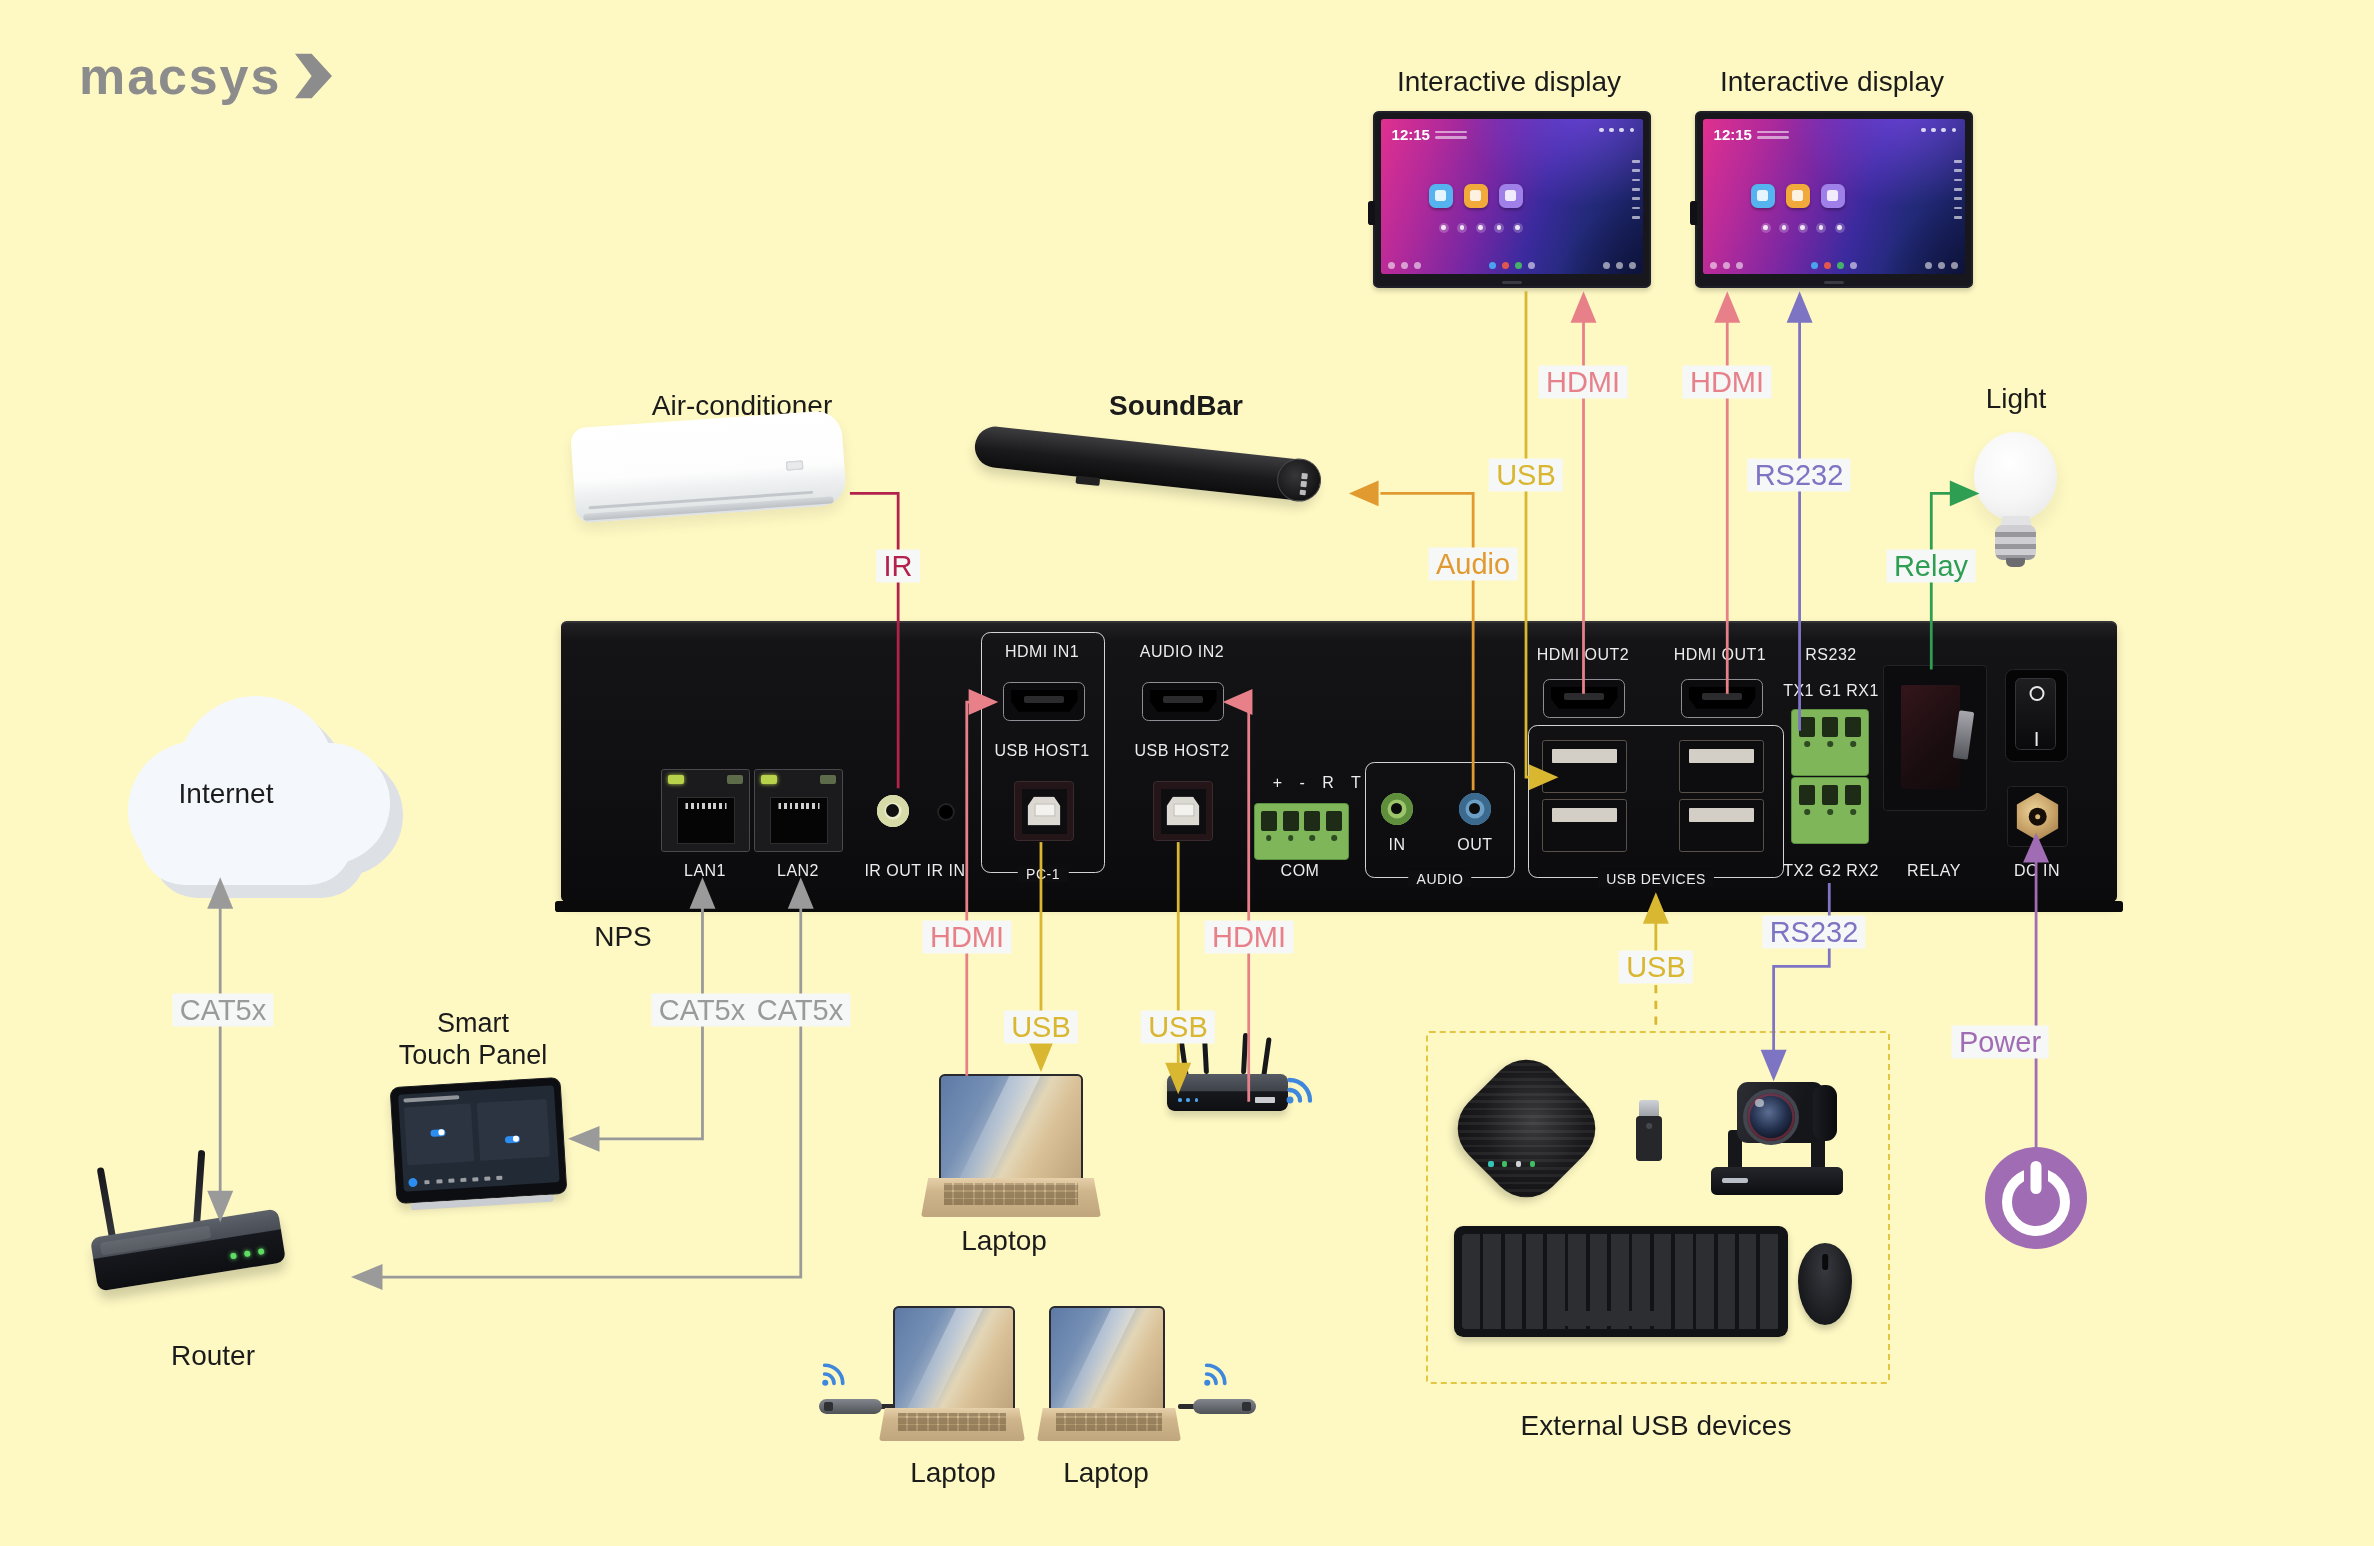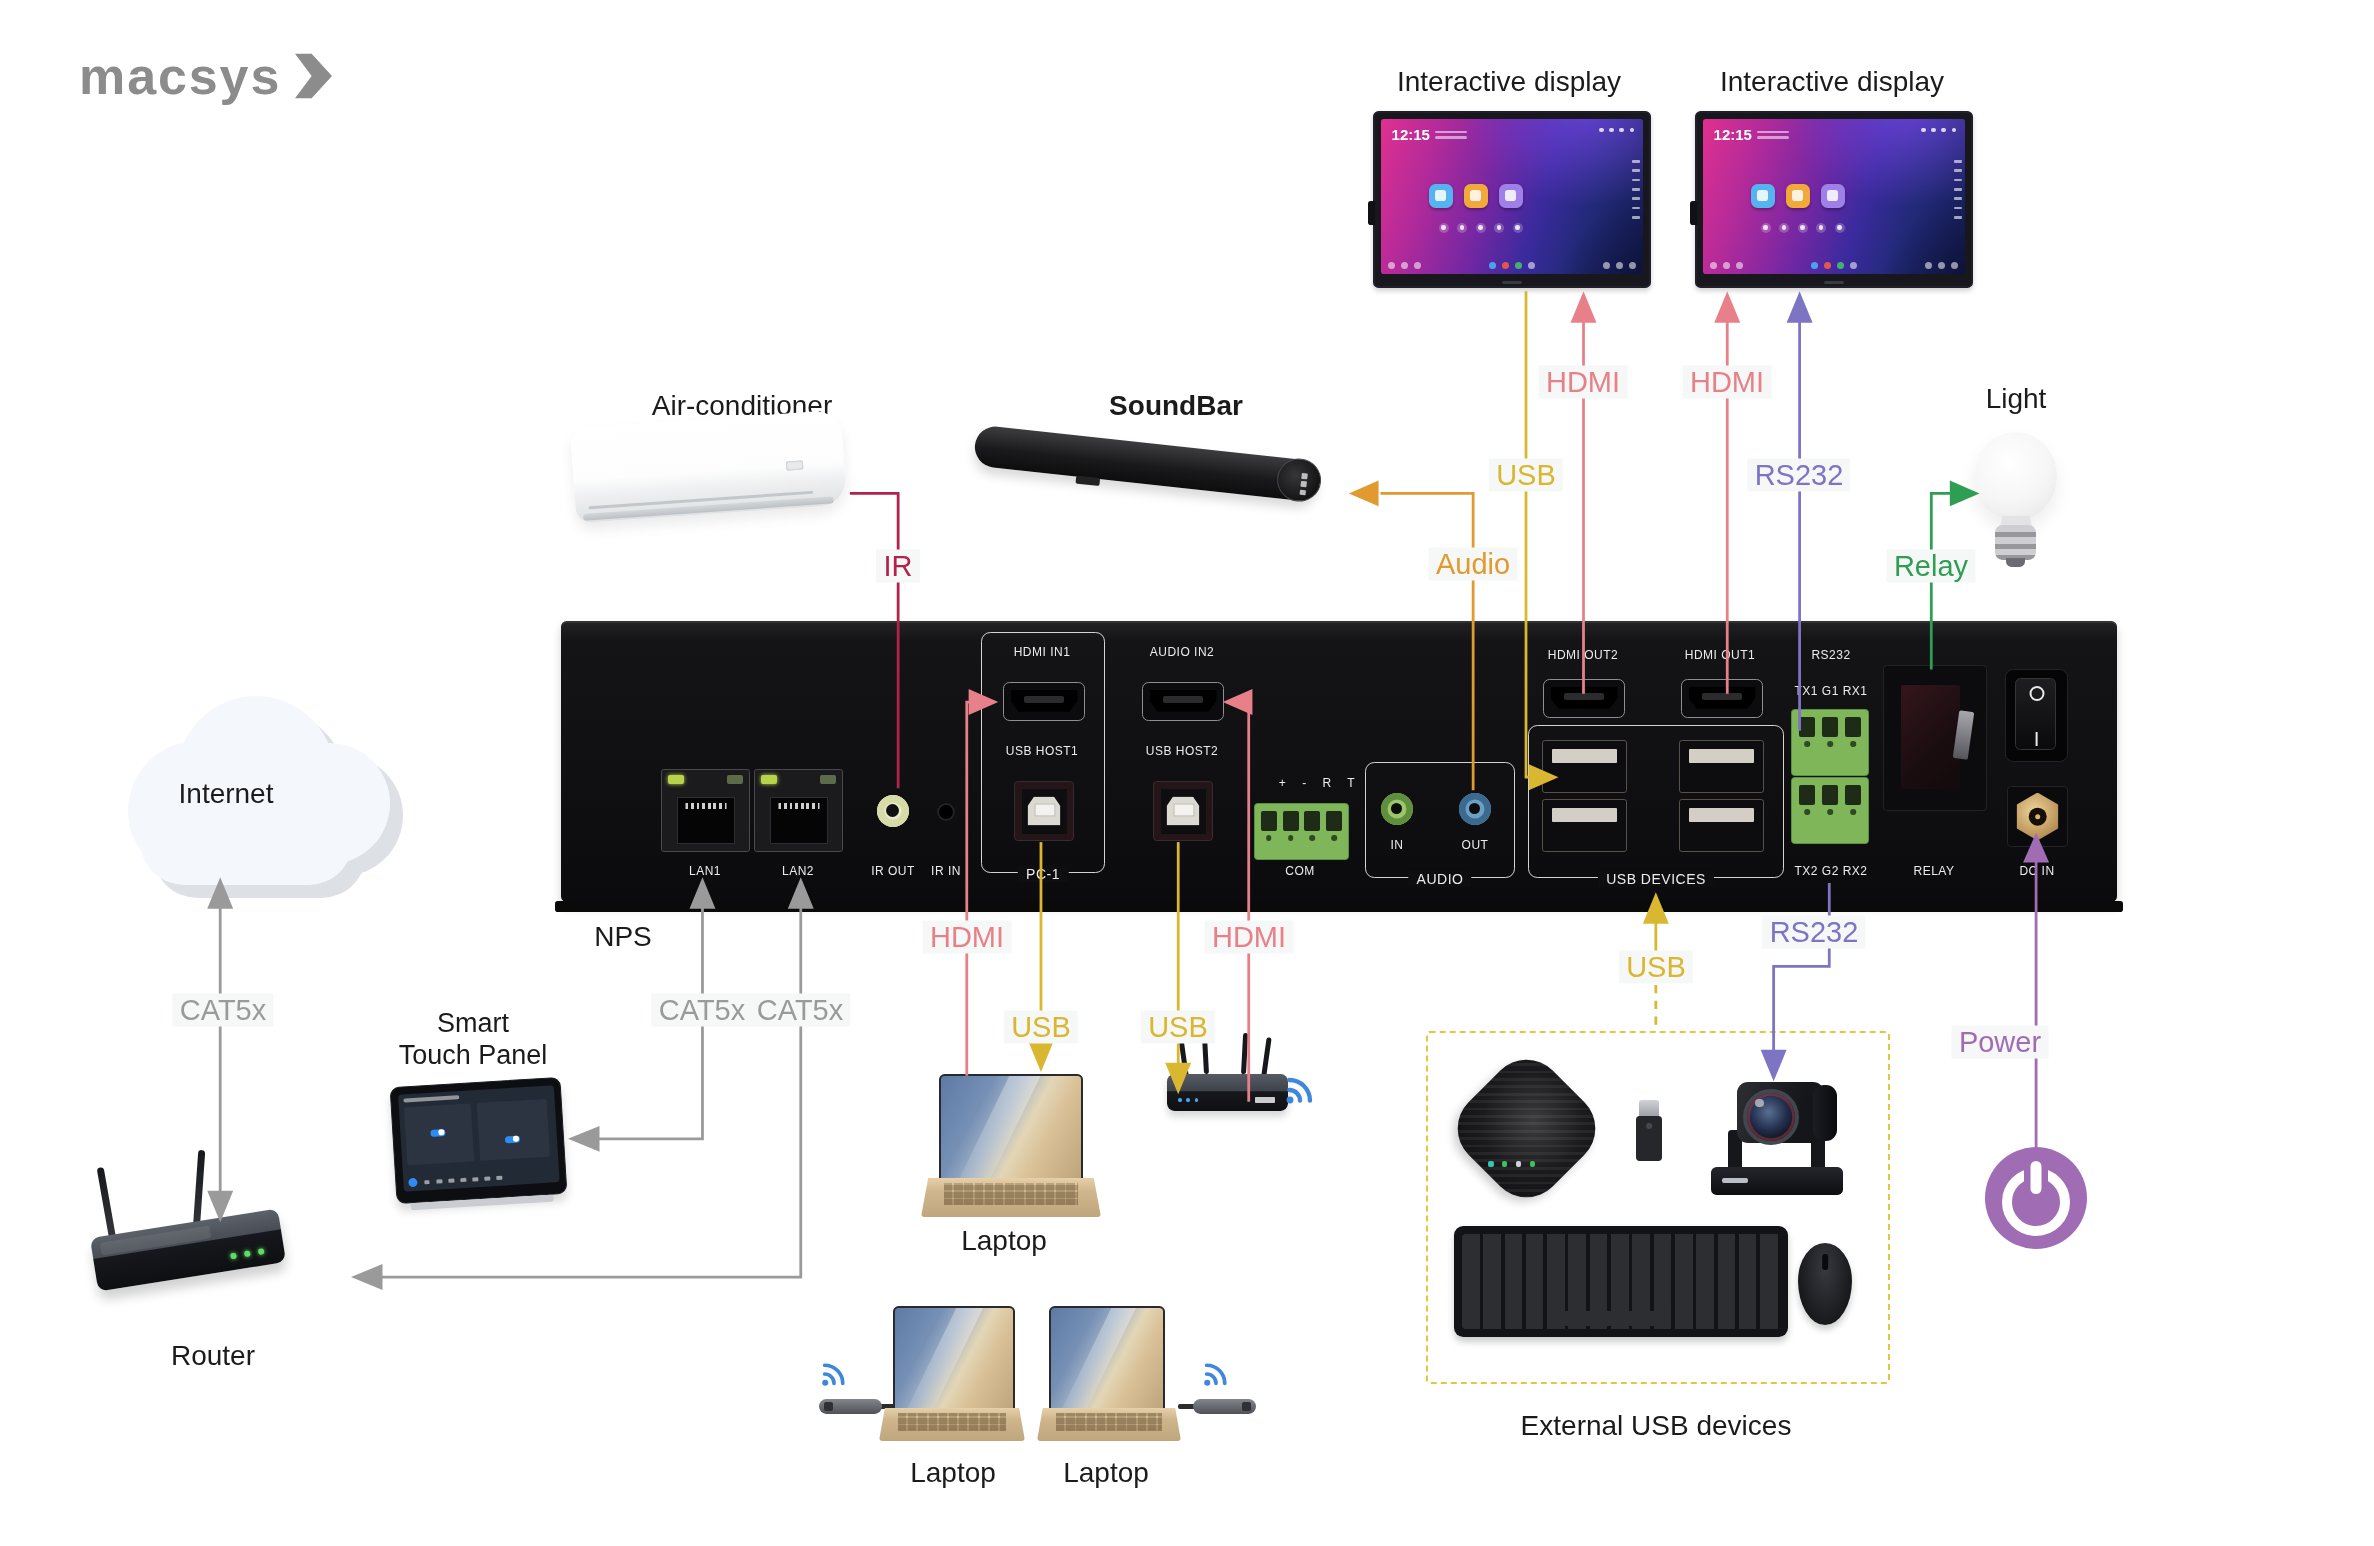--- a/index.html
+++ b/index.html
@@ -1,16 +1,16 @@
 <!DOCTYPE html>
 <html style="font-size:15px"><head>
 <meta charset="utf-8">
 <style>
   html,body{margin:0;padding:0;background:#e9eaea;}
-  #canvas{position:relative;width:2375px;height:1546px;background:#ffffff;overflow:hidden;
+  #canvas{position:relative;width:2375px;height:1546px;background:#fef9c3;overflow:hidden;
           font-family:"Liberation Sans","DejaVu Sans",sans-serif;}
   .abs{position:absolute;}
   
   .lbl{position:absolute;transform:translate(-50%,-50%);white-space:nowrap;}
   .title{font-size:28px;color:#1b1b1b;}
   .clbl{font-size:29px;background:#f6f7f7;padding:0 7.4px;z-index:40;}
   .t-hdmi{color:#e8808a}.t-usb{color:#d9b730}.t-audio{color:#e09a2f}.t-ir{color:#b3224d}
   .t-rs232{color:#7d74c4}.t-relay{color:#2e9e53}.t-power{color:#a06cb4}.t-cat{color:#9a9a9a}
   
   #wires{position:absolute;left:0;top:0;z-index:30;pointer-events:none;}
@@ -48,21 +48,21 @@
   .taskbar i{width:7.4px;height:7.4px;border-radius:50%;background:rgba(255,255,255,.55);}
   .sidebar-icons{position:absolute;right:3.7px;top:35px;z-index:2;}
   .sidebar-icons i{display:block;width:7.4px;height:2.8px;background:rgba(255,255,255,.6);margin:6.5px 0;border-radius:0.9px;}
   .cam-tab{position:absolute;left:-7.4px;top:88px;width:7.4px;height:24px;background:#101016;border-radius:2.8px 0 0 2.8px;}
   .blogo{position:absolute;left:50%;bottom:1.9px;width:20.4px;height:2.8px;margin-left:-10.2px;background:#3a3a44;border-radius:1.9px;}
   
   #device{left:561px;top:621px;width:1556px;height:281px;border-radius:5.6px;z-index:10;
       background:linear-gradient(180deg,#232325 0%,#141416 7%,#101012 55%,#0b0b0d 100%);
       box-shadow:inset 0 1.9px 0 rgba(255,255,255,.08), 0 5.6px 9.3px rgba(0,0,0,.18);}
   #device::after{content:'';position:absolute;left:-5.6px;right:-5.6px;bottom:-10.2px;height:11px;background:#0a0a0b;border-radius:2.8px;}
-  .plbl{position:absolute;transform:translate(-50%,-50%);color:#ececec;font-size:12px;letter-spacing:0.5px;white-space:nowrap;z-index:3;text-align:right;}
+  .plbl{position:absolute;transform:translate(-50%,-50%);color:#ececec;font-size:16px;letter-spacing:0.5px;white-space:nowrap;z-index:3;text-align:right;}
   .pgroup{position:absolute;border:1.9px solid #d4d4d4;border-radius:9.3px;}
   .onborder{position:absolute;left:50%;bottom:-10.2px;transform:translateX(-50%);background:#0e0e10;padding:0 8.3px;
             color:#ececec;font-size:14px;letter-spacing:0.5px;white-space:nowrap;}
   .rj45{position:absolute;width:87px;height:81px;background:#1b1b1d;border:1.9px solid #4a4a4e;border-radius:2.8px;}
   .rj45 .led{position:absolute;top:4.6px;width:16px;height:9.3px;border-radius:1.9px;}
   .rj45 .led.on{left:5.6px;background:#b9d24b;box-shadow:0 0 4.6px #b9d24b;}
   .rj45 .led.off{right:5.6px;background:#5d6b4a;}
   .rj45 .hole{position:absolute;left:50%;bottom:7.4px;transform:translateX(-50%);width:56px;height:45px;background:#050506;border:0.9px solid #2e2e30;}
   .rj45 .pins{position:absolute;left:50%;top:5.6px;transform:translateX(-50%);width:41px;height:5.6px;
       background:repeating-linear-gradient(90deg,#cfcfcf 0 2.8px,transparent 2.8px 5.6px);}

